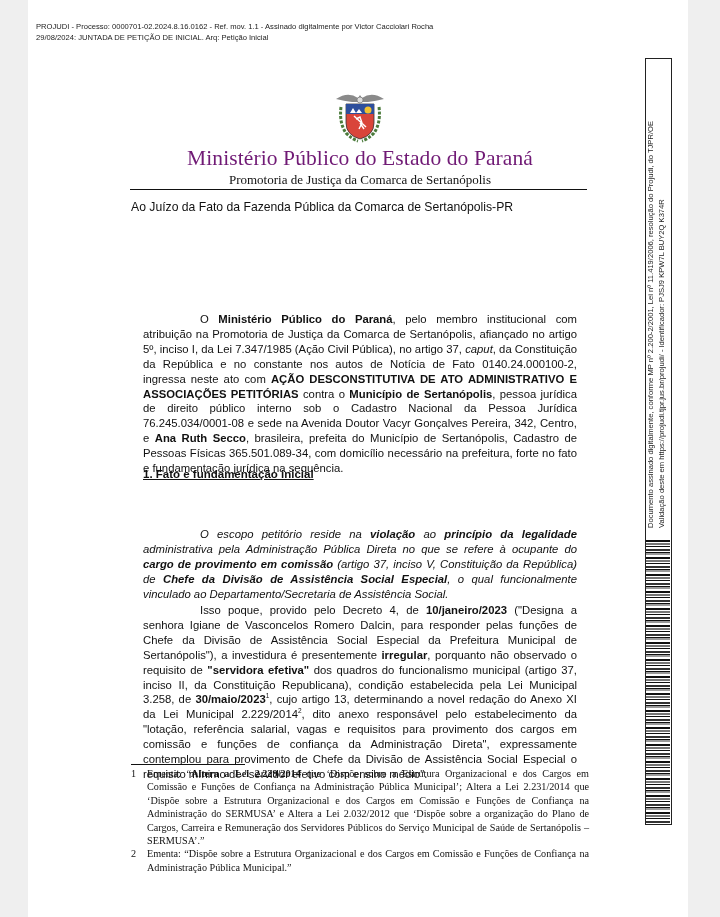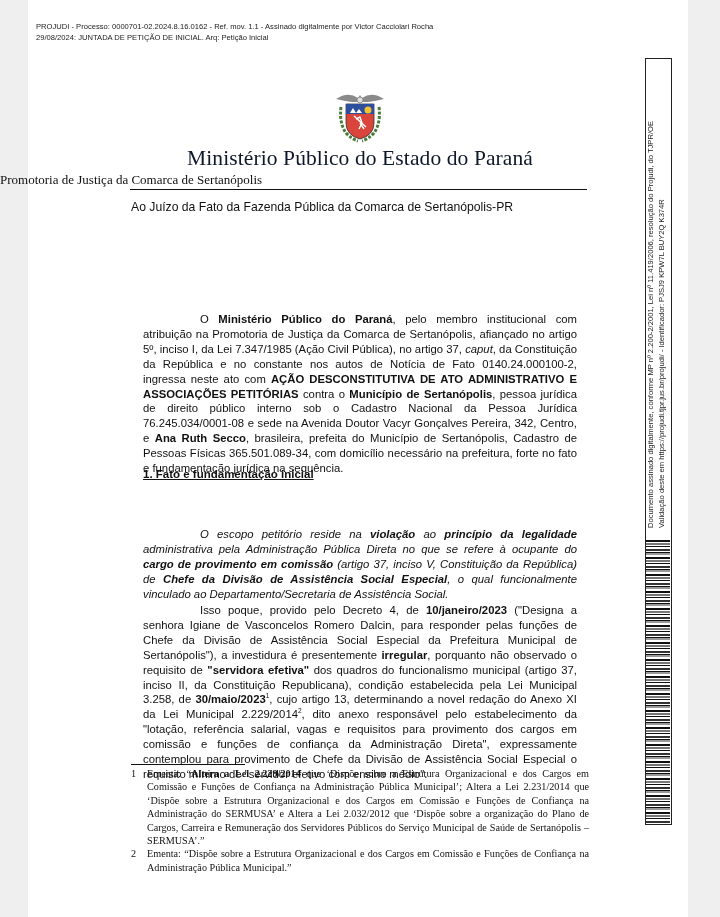--- a/index.html
+++ b/index.html
@@ -15,25 +15,25 @@
     background: #ffffff;
   }
   .projudi-header {
     position: absolute; left: 36px; top: 22px;
     font-family: "Liberation Sans", sans-serif; font-size: 7.6px; line-height: 10.5px;
     color: #222; white-space: nowrap;
   }
   .logo { position: absolute; left: 332px; top: 89px; width: 56px; height: 56px; }
   .org-title {
     position: absolute; left: 0; width: 720px; top: 146px; text-align: center;
-    font-family: "Liberation Serif", serif; font-size: 21.5px; color: #0f172a;
+    font-family: "Liberation Serif", serif; font-size: 21.5px; color: #701a75;
     letter-spacing: 0.1px;
   }
   .org-sub {
-    position: absolute; left: 0; width: 720px; top: 172px; text-align: left;
+    position: absolute; left: 0; width: 720px; top: 172px; text-align: center;
     font-family: "Liberation Serif", serif; font-size: 13px; color: #111;
   }
   .header-rule {
     position: absolute; left: 130px; top: 189px; width: 457px; height: 0;
     border-top: 1px solid #111;
   }
   .addressee {
     position: absolute; left: 131px; top: 200px;
     font-size: 12.2px; color: #111; white-space: nowrap;
   }

